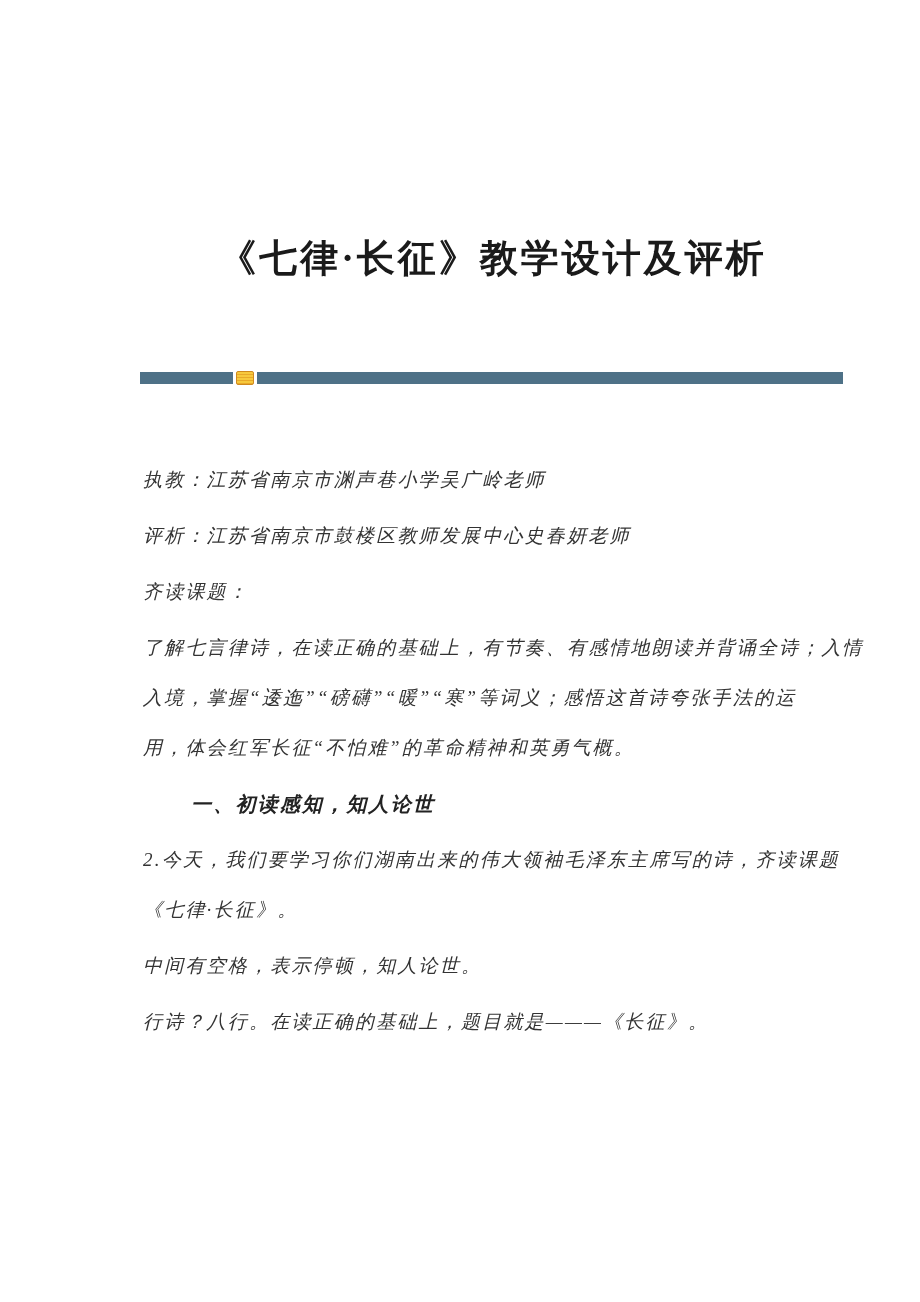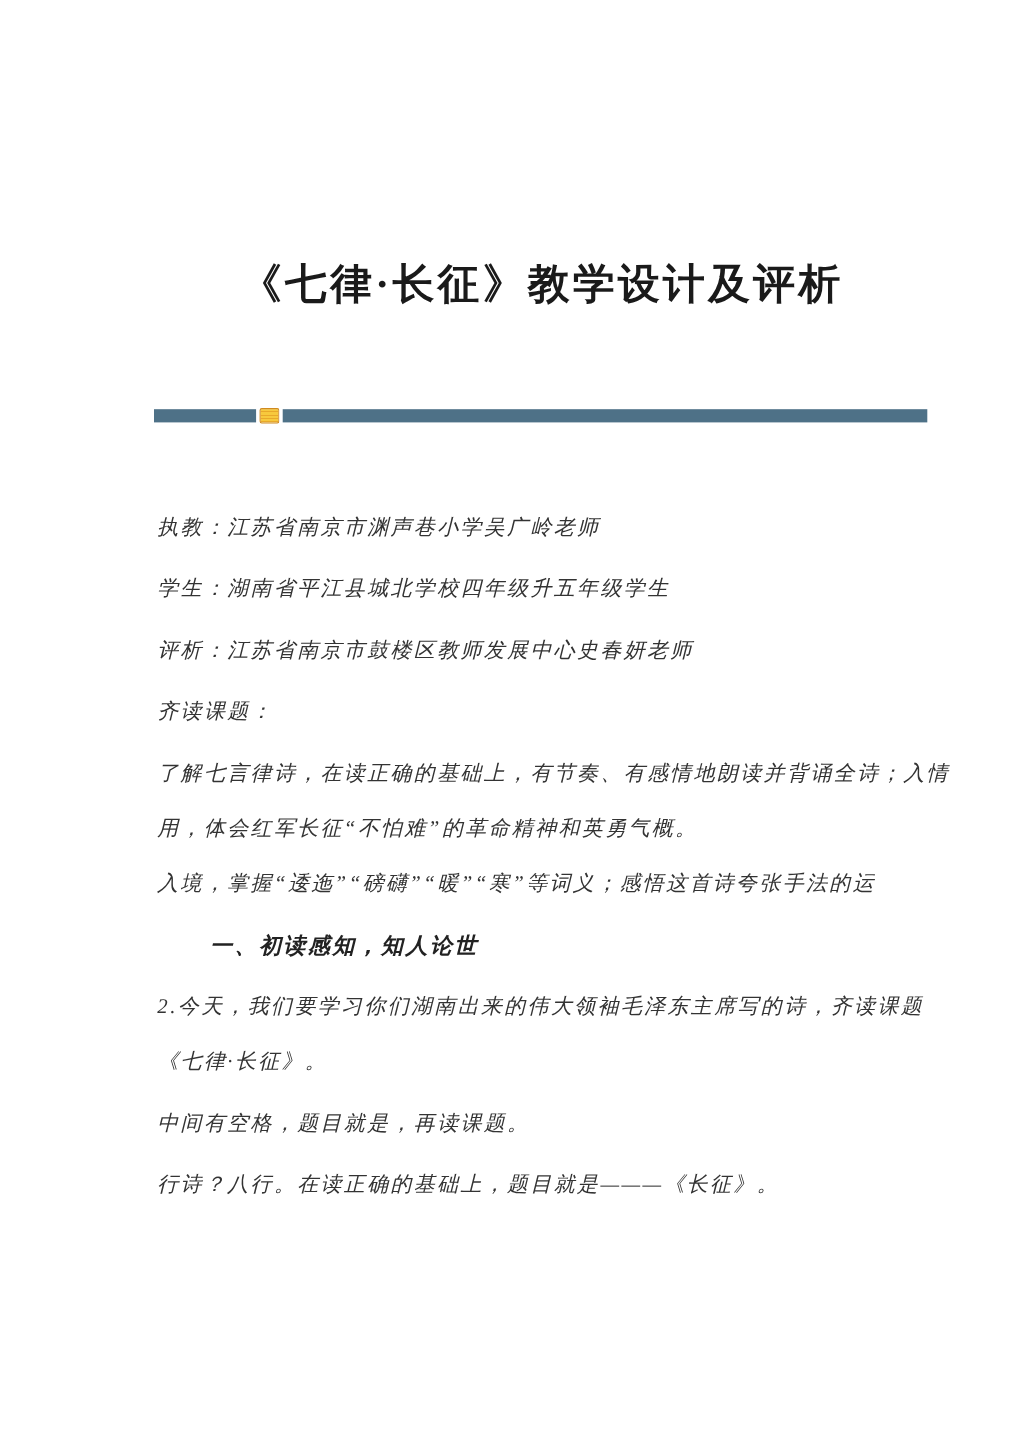--- a/index.html
+++ b/index.html
@@ -102,49 +102,46 @@
     <div class="gap"></div>
     <div class="bar bar-right"></div>
   </div>
 
   <div class="content">
 
     <div class="para">
       <div class="line">执教：江苏省南京市渊声巷小学吴广岭老师</div>
     </div>
 
-    <div class="para">
-      <div class="line">学生：湖南省平江县城北学校四年级升五年级学生</div>
-    </div>
 
     <div class="para">
       <div class="line">评析：江苏省南京市鼓楼区教师发展中心史春妍老师</div>
     </div>
 
     <div class="para">
       <div class="line">齐读课题：</div>
     </div>
 
     <div class="para">
       <div class="line">了解七言律诗，在读正确的基础上，有节奏、有感情地朗读并背诵全诗；入情</div>
+      <div class="line">入境，掌握“逶迤”“磅礴”“暖”“寒”等词义；感悟这首诗夸张手法的运</div>
       <div class="line">用，体会红军长征“不怕难”的革命精神和英勇气概。</div>
-      <div class="line">入境，掌握“逶迤”“磅礴”“暖”“寒”等词义；感悟这首诗夸张手法的运</div>
     </div>
 
     <div class="para heading">
       <div class="line">一、初读感知，知人论世</div>
     </div>
 
     <div class="para">
       <div class="line">2.今天，我们要学习你们湖南出来的伟大领袖毛泽东主席写的诗，齐读课题</div>
       <div class="line">《七律·长征》。</div>
     </div>
 
     <div class="para">
-      <div class="line">中间有空格，题目就是，再读课题。</div>
+      <div class="line">中间有空格，表示停顿，知人论世。</div>
     </div>
 
     <div class="para">
       <div class="line">行诗？八行。在读正确的基础上，题目就是———《长征》。</div>
     </div>
 
   </div>
 
 </div>
 

